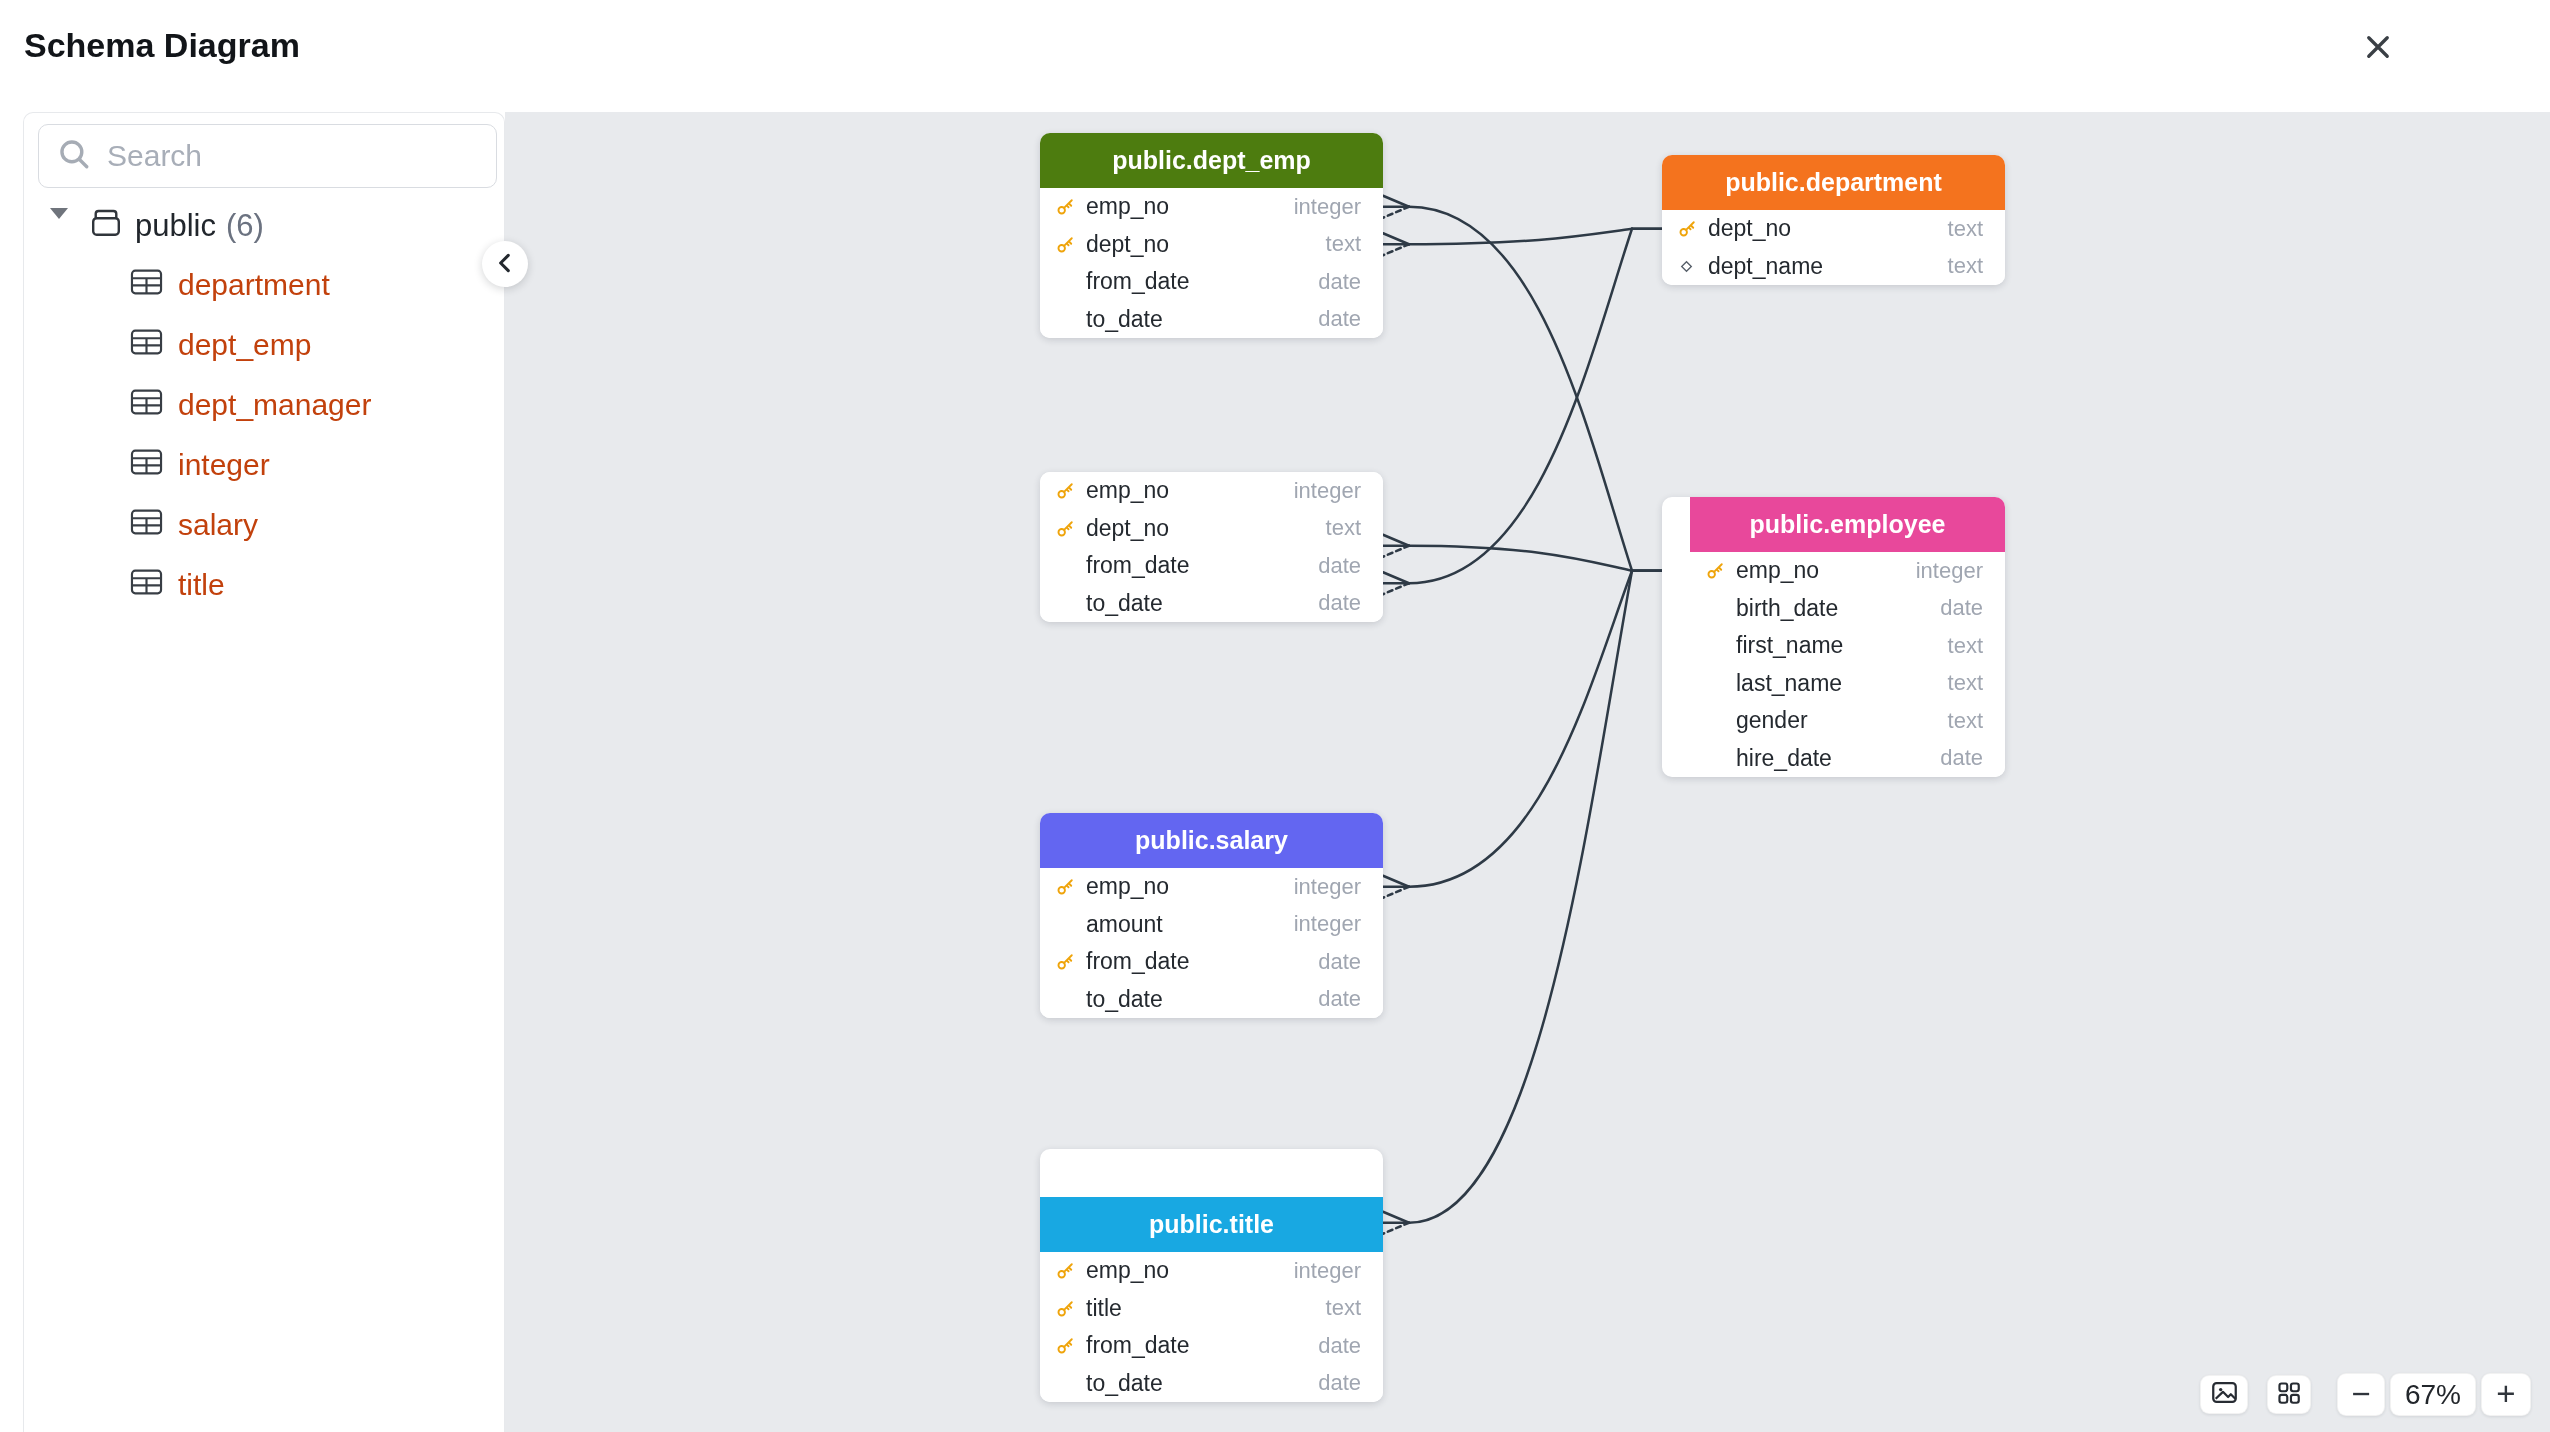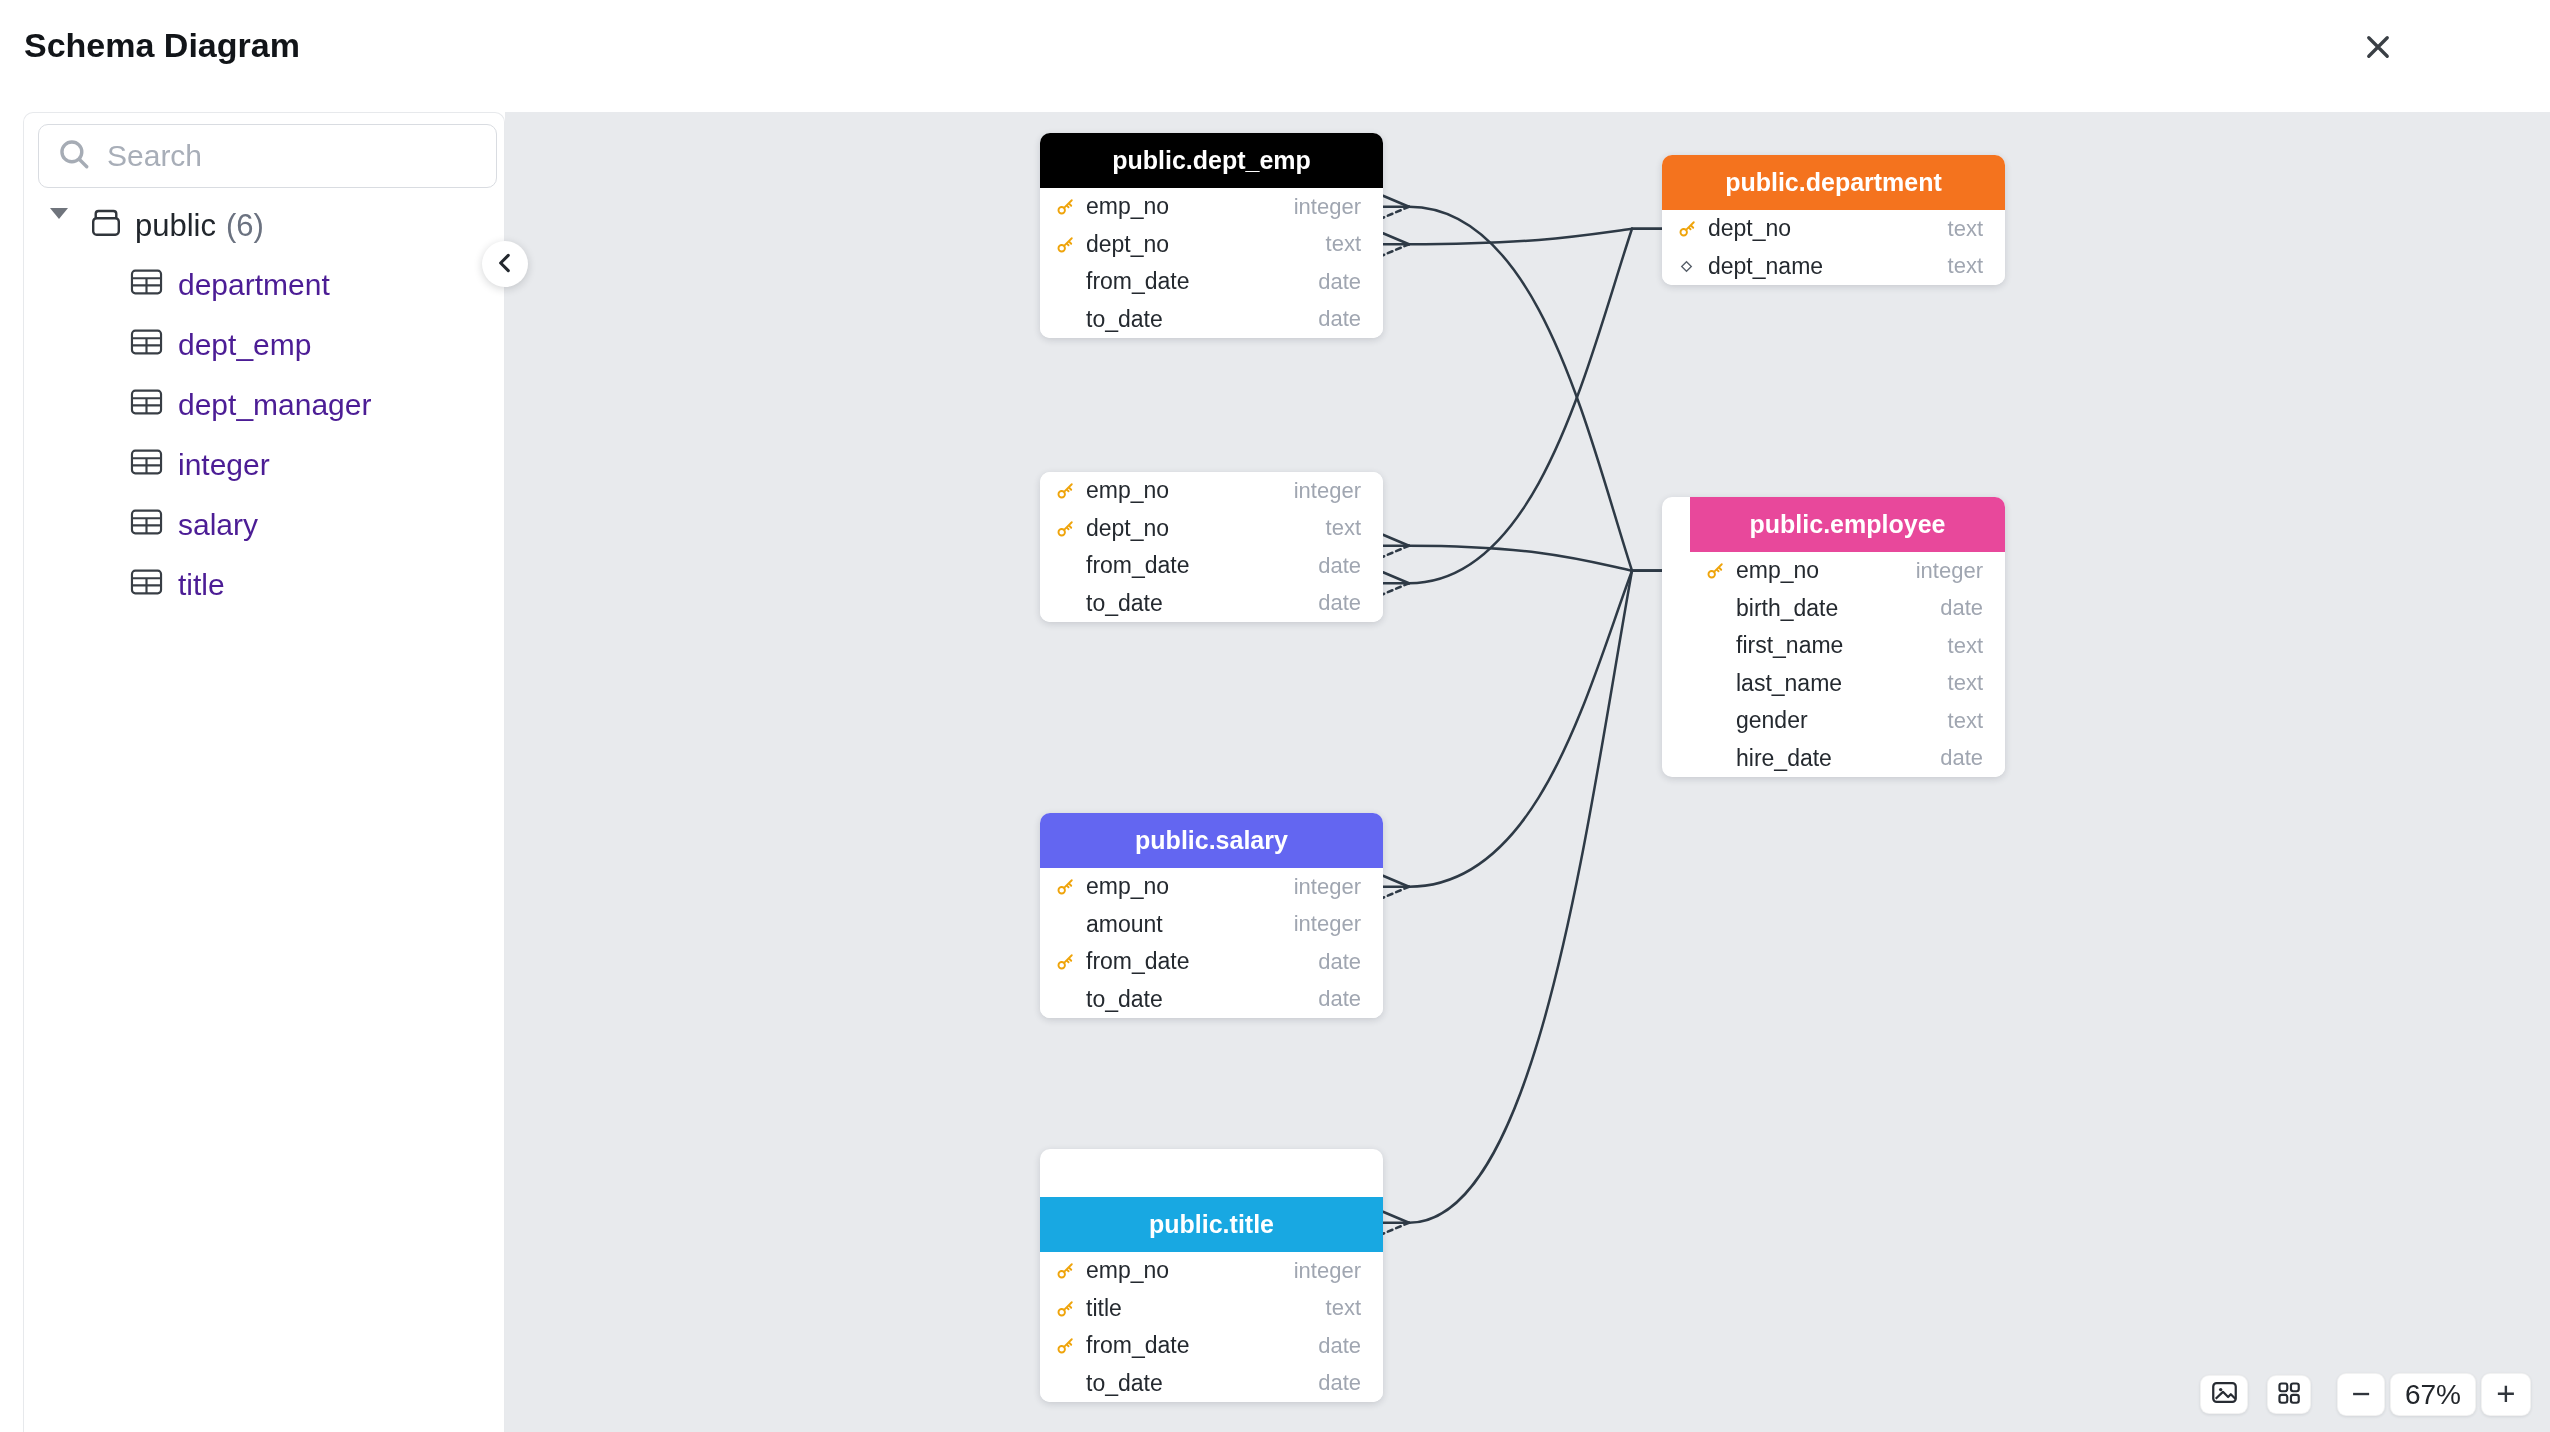--- a/index.html
+++ b/index.html
@@ -26,21 +26,21 @@
   .tree { position:absolute; left:0; top:95px; width:100%; }
   .tree-row { display:flex; height:60px; cursor:pointer; }
   .tree-row.schema { padding-left:26px; }
   .caret { width:0; height:0; border-left:9px solid transparent; border-right:9px solid transparent;
            border-top:11px solid #6F747C; margin-right:22px; }
   .schema-icon { margin-right:13px; display:flex; }
   .schema-label { font-size:31px; color:#21262C; }
   .schema-count { font-size:31px; color:#6B7280; margin-left:10px; }
   .tree-row.child { padding-left:106px; }
   .table-icon { margin-right:15px; display:flex; }
-  .child-label { font-size:30px; color:#4c1d95; }
+  .child-label { font-size:30px; color:#c2410c; }
 
   .collapse-btn { position:absolute; left:482px; top:241px; width:46px; height:46px; border-radius:50%;
                   background:#ffffff; box-shadow:0 2px 8px rgba(20,25,35,.18); border:none; display:flex;
                   align-items:center; justify-content:center; cursor:pointer; z-index:30; }
 
   
   .canvas { position:absolute; left:505px; top:112px; width:2045px; height:1320px; background:#E8EAED; overflow:hidden; }
   .edges-svg { position:absolute; left:0; top:0; width:2045px; height:1320px; }
 
   .node { position:absolute; width:343px; border-radius:10px; background:#ffffff;
@@ -207,21 +207,21 @@
         <g fill="none" stroke="#2E3A46" stroke-width="2.5" stroke-linecap="round">
           <path d="M 904 1110.75 C 1033.34 1110.75 1082.4 706.51 1127 458.75"></path>
           <path d="M 904 1110.75 L 878 1099.75"></path>
           <path d="M 904 1110.75 L 878 1110.75"></path>
           <path d="M 904 1110.75 L 878 1121.75" stroke-dasharray="5 4"></path>
           <path d="M 1127 458.75 L 1157 458.75"></path>
         </g>
       </svg>
     <div id="nodes-layer">
         <div class="node" style="left: 535px; top: 21px;">
-          <div class="node-header" style="background: #000000; text-align: right;">public.dept_emp</div>
+          <div class="node-header" style="background: #4d7c0f; text-align: right;">public.dept_emp</div>
           <div class="node-row">
             <span class="col-icon">
               <svg width="19" height="19" viewBox="0 0 20 20">
                 <circle cx="6" cy="14" r="3.4" stroke="#EFA40B" stroke-width="2" fill="none"></circle>
                 <path d="M8.5 11.5 L16.6 3.4 M13.4 6.6 L16 9.2 M11.2 8.8 L13.2 10.8" stroke="#EFA40B" stroke-width="2" fill="none" stroke-linecap="round"></path>
               </svg>
             </span>
             <span class="col-name">emp_no</span>
             <span class="col-type">integer</span>
           </div>

